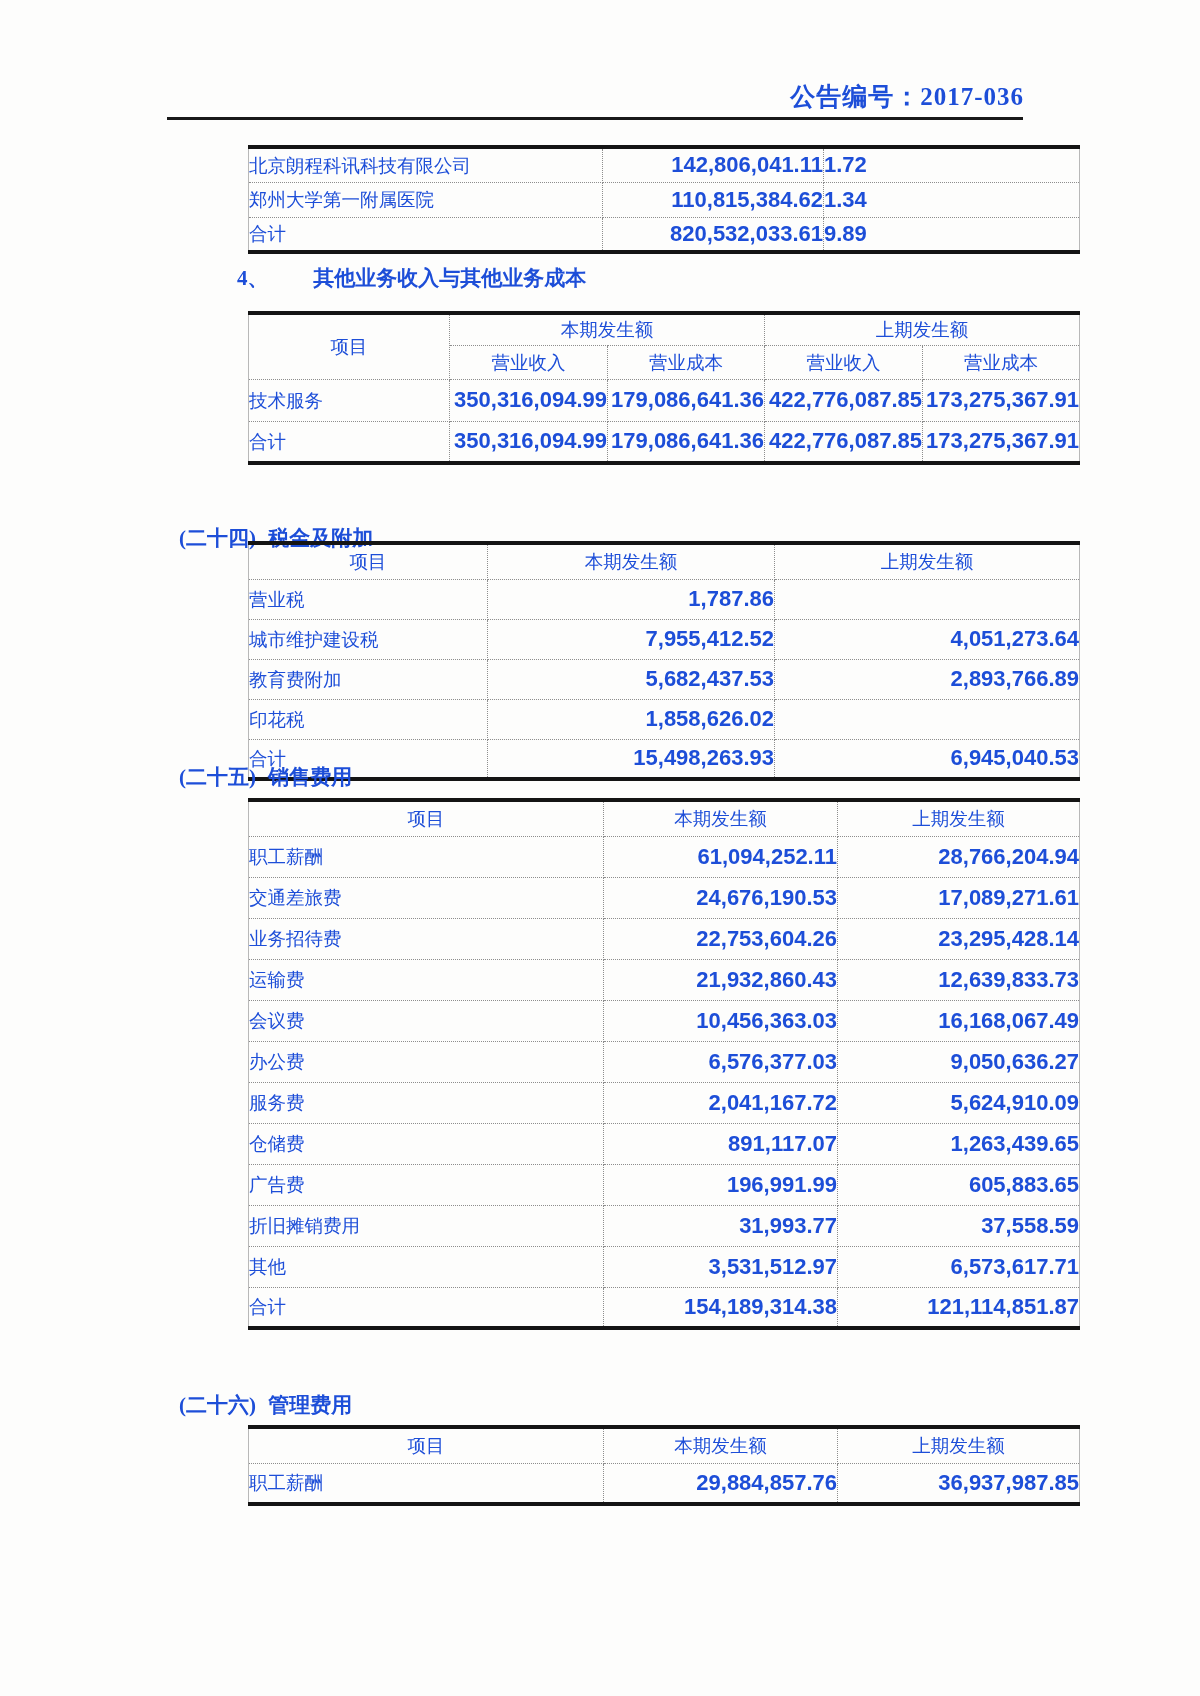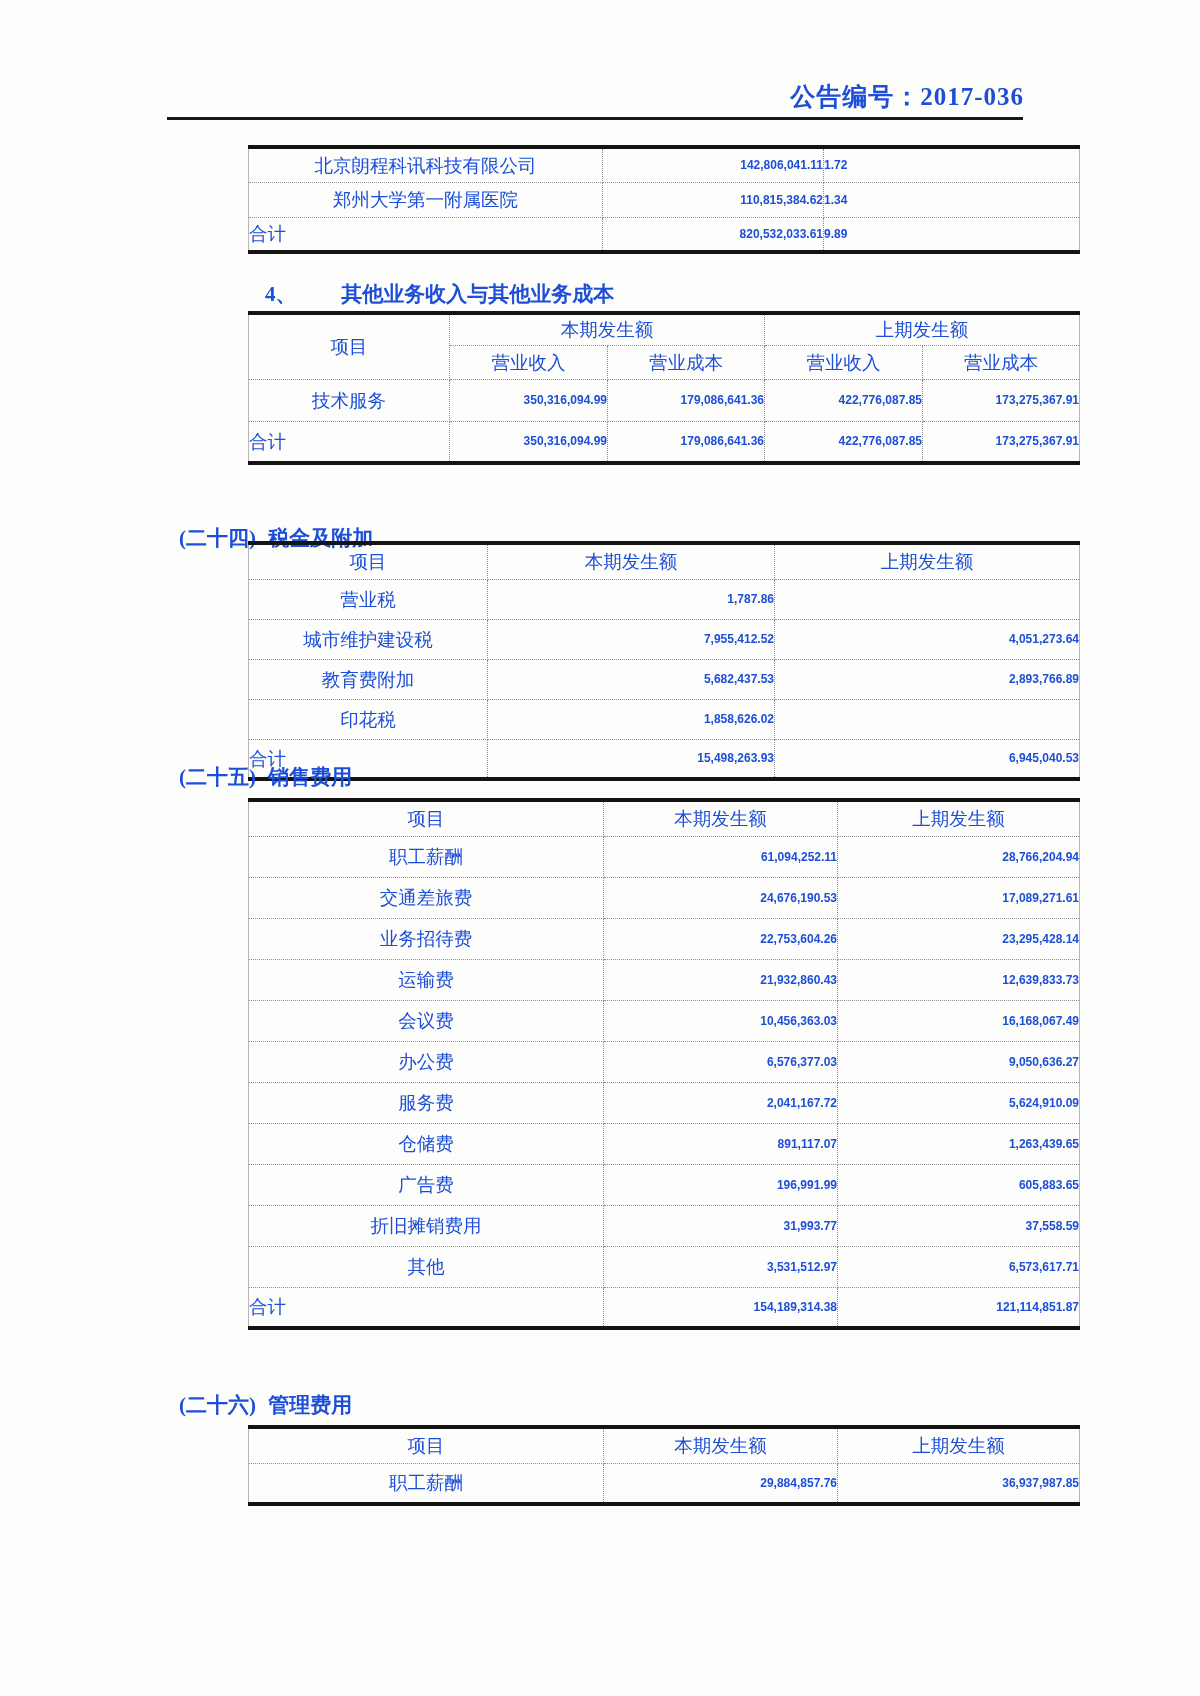--- a/index.html
+++ b/index.html
@@ -51,46 +51,46 @@
     border-right: 1px solid #b8b8b8;
   }
   table.tbl td {
     border: 1px dotted #8d8d8d;
     overflow: hidden;
     white-space: nowrap;
     vertical-align: middle;
     padding: 0;
   }
   td.lbl {
-    text-align: center;
+    text-align: left;
     padding-left: 15px;
     font-size: 18.5px;
     font-family: "Liberation Serif", serif;
   }
   td.hd {
     text-align: center;
     font-size: 18.5px;
     font-family: "Liberation Serif", serif;
   }
   td.num {
     text-align: right;
     padding-right: 14px;
-    font-size: 12px;
+    font-size: 22px;
     font-weight: 600;
     font-family: "Liberation Sans", sans-serif;
   }
   td.ctr { text-align: left; padding-left: 0; }
 
   #tbl-top   { left: 248px; top: 145px;  width: 831px; }
   #tbl-s4    { left: 248px; top: 311px;  width: 831px; }
   #tbl-s24   { left: 248px; top: 541px;  width: 831px; }
   #tbl-s25   { left: 248px; top: 798px;  width: 831px; }
   #tbl-s26   { left: 248px; top: 1425px; width: 831px; }
 
-  #h-s4  { left: 237px; top: 280px; margin-left: 28px; }
+  #h-s4  { left: 237px; top: 264px; }
   #h-s24 { left: 179px; top: 524px; }
   #h-s25 { left: 179px; top: 763px; }
   #h-s26 { left: 179px; top: 1391px; }
 
   #tbl-top tr { height: 35px; }
   #tbl-s4 tr.hrow1 { height: 32px; }
   #tbl-s4 tr.hrow2 { height: 34px; }
   #tbl-s4 tr.drow  { height: 42px; }
   #tbl-s24 tr.hrow { height: 36px; }
   #tbl-s24 tr.drow { height: 40px; margin-left: 32px; }

